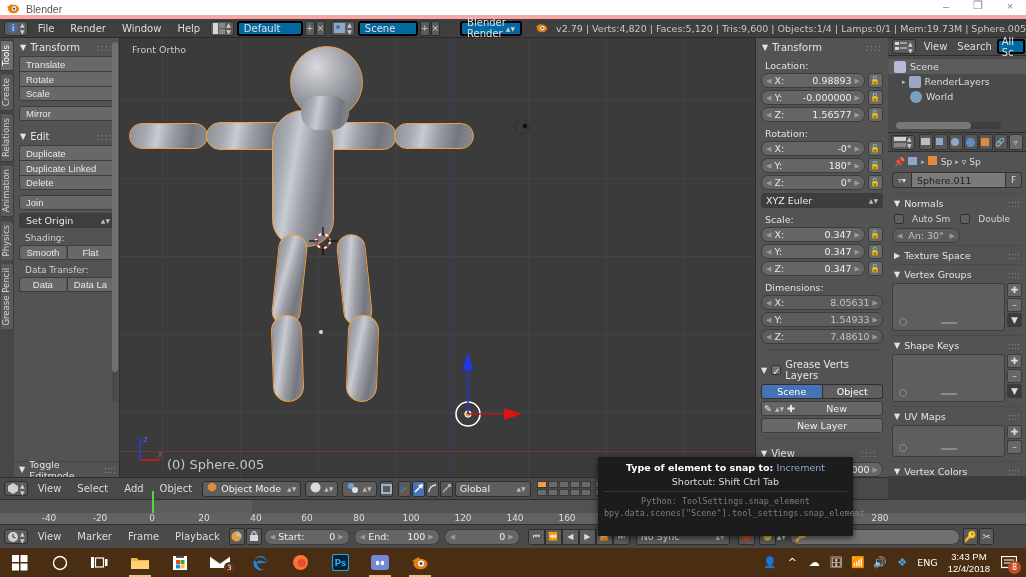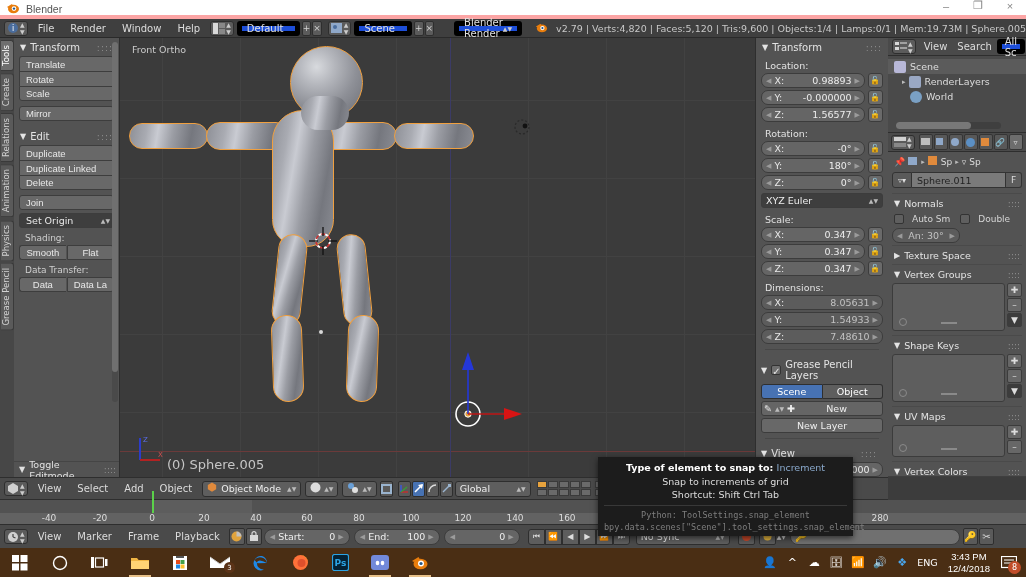--- a/index.html
+++ b/index.html
@@ -32,21 +32,21 @@
     position:absolute; left:0; top:19px; width:1026px; height:19px;
     background:#3f3f3f; display:flex; align-items:center; padding-left:2px;
     border-bottom:1px solid #2a2a2a;
   }
   .btn-icondrop {
     height:15px; background:#5b5b5b; border:1px solid #2e2e2e; border-radius:3px;
     display:flex; align-items:center; padding:0 2px; margin:0 2px;
   }
   .menu-item { padding:0 8px; font-size:10px; color:#dcdcdc; line-height:19px; cursor:default;}
   .combo {
-    height:15px; background:#1d4ed8; border:5px solid #000000; border-radius:3px;
+    height:15px; background:#0369a1; border:2px solid #000000; border-radius:3px;
     display:flex; align-items:center; padding:0 5px; font-size:10px; color:#e0e0e0;
     margin:0 1px;
   }
   .sq-btn {
     width:14px; height:15px; background:#5b5b5b; border:1px solid #2e2e2e;
     border-radius:2px; display:flex;align-items:center;justify-content:center;
     font-size:9px; color:#cfcfcf; margin-left:1px;
   }
   #statusinfo { font-size:9.5px; color:#c8c8c8; margin-left:8px; white-space:nowrap;
      font-family:"DejaVu Sans", sans-serif; }
@@ -607,21 +607,21 @@
         <span class="ar l">◀</span>
         <span class="lbl">Z:</span>
         <span class="val">7.48610</span>
         <span class="ar r">▶</span>
       </div>
 
       <div class="sep"></div>
       <div class="panel-head" style="padding-left:0;">
         <span class="tri">▼</span>
         <span class="cbox" style="background:#6f6f6f;">✓</span>
-        <span>Grease Pencil Layers</span>
+        <span>Grease Verts Layers</span>
       </div>
       <div class="tog2">
         <div class="on">Scene</div>
         <div class="off">Object</div>
       </div>
       <div class="field" style="border-radius:3px;padding-left:2px;">
         <span>✎</span>
         <span style="font-size:6px;color:#bbb;margin:0 3px;">▲▼</span>
         <span>✚</span>
         <span style="margin:0 auto;">New</span>
@@ -1032,21 +1032,20 @@
   </div>
   <div class="minitog" style="width:15px;height:17px;margin-left:3px;">🔑</div>
   <div class="minitog" style="width:15px;height:17px;">✂</div>
 </div>
 
 <div id="tooltip">
   <div class="tt-title">
     <span>Type of element to snap to:</span>
     <span class="tt-val">Increment</span>
   </div>
-  <div>Snap to increments of grid</div>
   <div>Shortcut: Shift Ctrl Tab</div>
   <hr>
   <div class="tt-py">Python: ToolSettings.snap_element</div>
   <div class="tt-py">bpy.data.scenes["Scene"].tool_settings.snap_element</div>
 </div>
 
 <div id="taskbar">
   <div class="tbicon">
     <svg width="16" height="16" viewBox="0 0 16 16">
       <rect x="0" y="0" width="7" height="7" fill="#fff"></rect>

